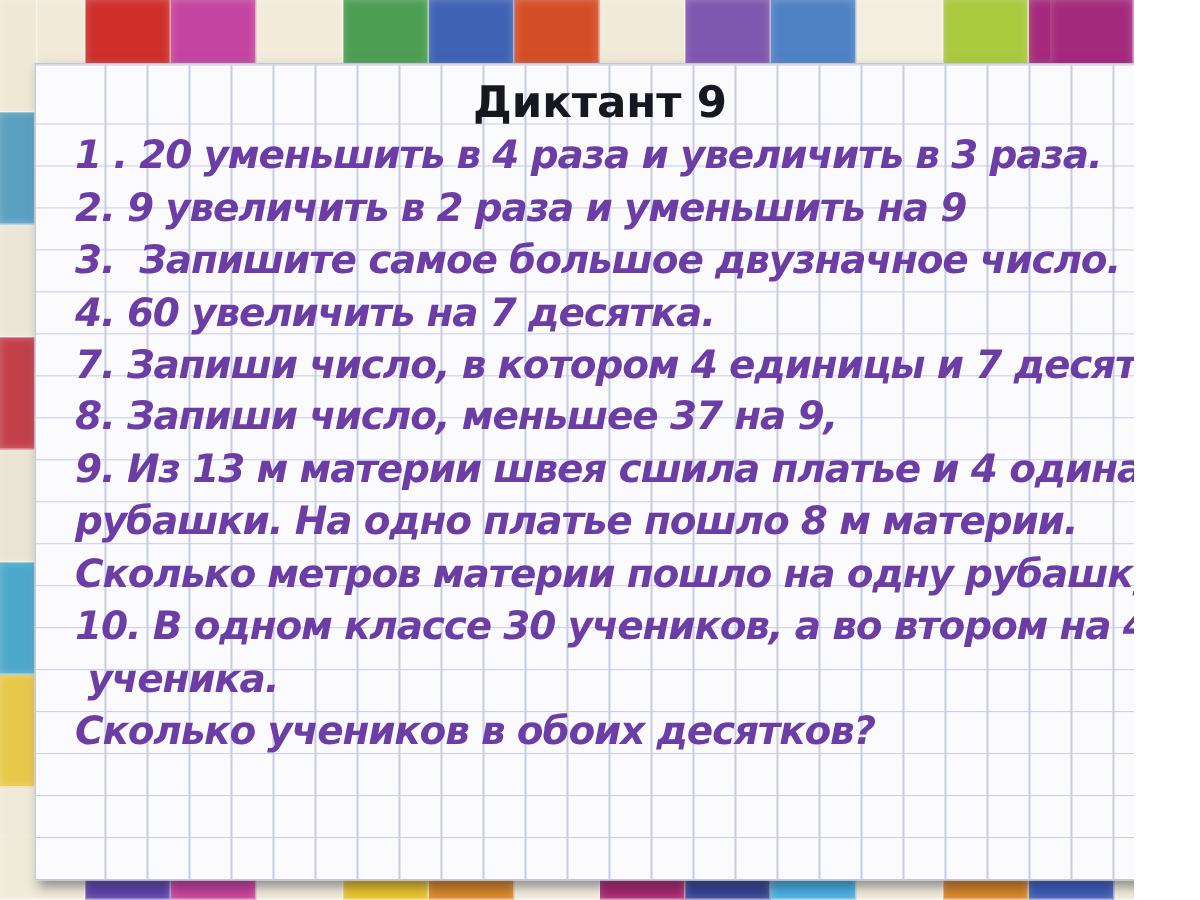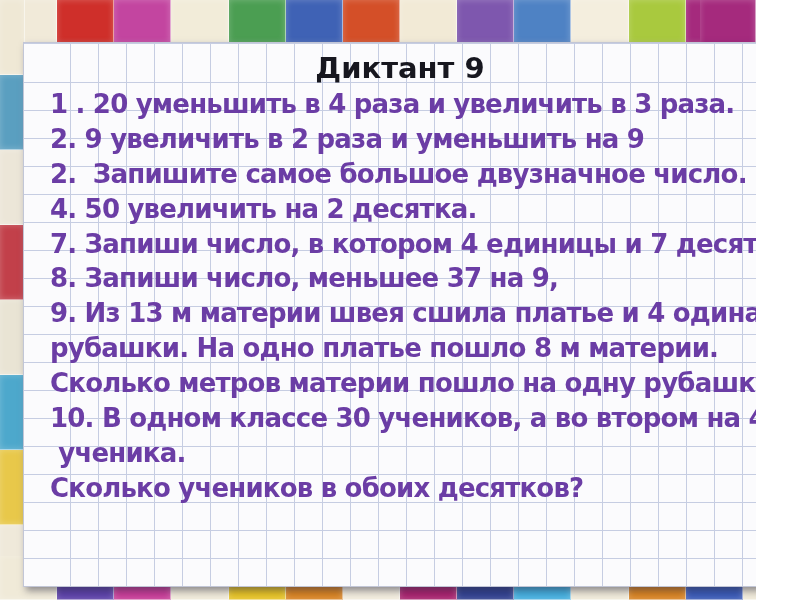--- a/index.html
+++ b/index.html
@@ -33,21 +33,21 @@
   .content{position:absolute;left:26px;top:6px;right:0;}
   .title{
     width:700px;
     text-align:center;
     font-size:29px;font-weight:bold;
     color:#17171f;
     line-height:38px;
     white-space:pre;
   }
   .line{
-    font-size:26px;font-weight:bold;
+    font-size:26px;font-weight:bold;font-style:italic;
     color:#6b3da5;
     line-height:34.9px;height:34.9px;
     letter-spacing:-0.8px;
     white-space:pre;
   }
 </style>
 </head>
 <body>
 
 <div class="stage">
@@ -102,22 +102,22 @@
       <div class="tile" style="background: rgb(56, 88, 181);"></div>
       <div class="tile" style="background: rgb(240, 234, 216);"></div>
     </div>
 
   <div class="paper">
     <div class="content">
       <div class="title">Диктант 9</div>
       <div id="lines">
           <div class="line">1 . 20 уменьшить в 4 раза и увеличить в 3 раза.</div>
           <div class="line">2. 9 увеличить в 2 раза и уменьшить на 9</div>
-          <div class="line">2.  Запишите самое большое двузначное число.</div>
-          <div class="line">4. 50 увеличить на 2 десятка.</div>
+          <div class="line">3.  Запишите самое большое двузначное число.</div>
+          <div class="line">4. 60 увеличить на 7 десятка.</div>
           <div class="line">7. Запиши число, в котором 4 единицы и 7 десятков.</div>
           <div class="line">8. Запиши число, меньшее 37 на 9,</div>
           <div class="line">9. Из 13 м материи швея сшила платье и 4 одинаковые</div>
           <div class="line">рубашки. На одно платье пошло 8 м материи.</div>
           <div class="line">Сколько метров материи пошло на одну рубашку?</div>
           <div class="line">10. В одном классе 30 учеников, а во втором на 4 ученика</div>
           <div class="line"> ученика.</div>
           <div class="line">Сколько учеников в обоих десятков?</div>
         </div>
     </div>

